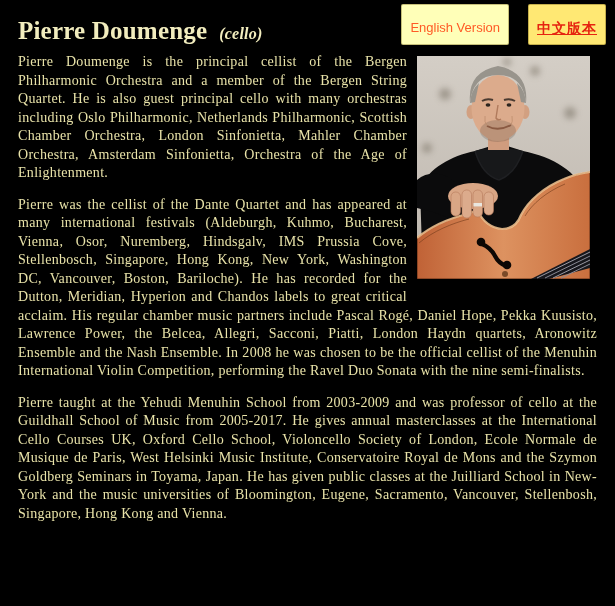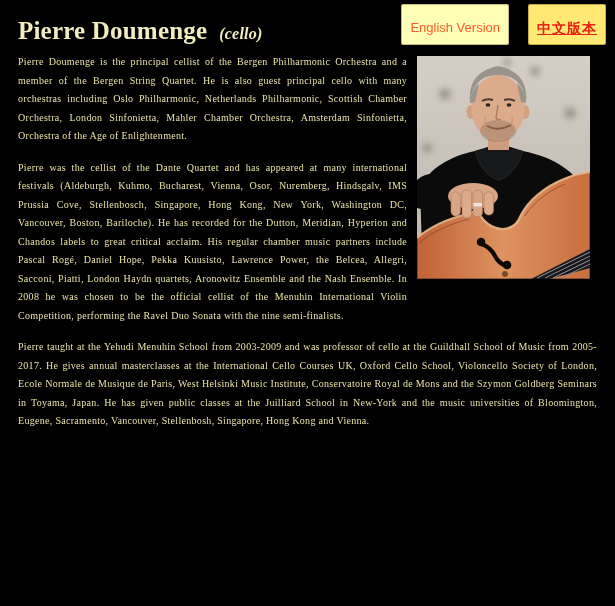--- a/index.html
+++ b/index.html
@@ -62,21 +62,21 @@
   }
   h1 .title-suffix{
     font-size:16px;
     font-style:italic;
     font-weight:bold;
     margin-left:12px;
   }
   .bio p{
     margin:0 0 13px 0;
     color:var(--body-text);
-    font-size:10px;
+    font-size:14px;
     line-height:18.5px;
     text-align:justify;
     letter-spacing:0.3px;
   }
   .photo-frame{
     float:right;
     width:173px;height:223px;
     margin:3px 7px 10px 10px;
     display:block;
   }

